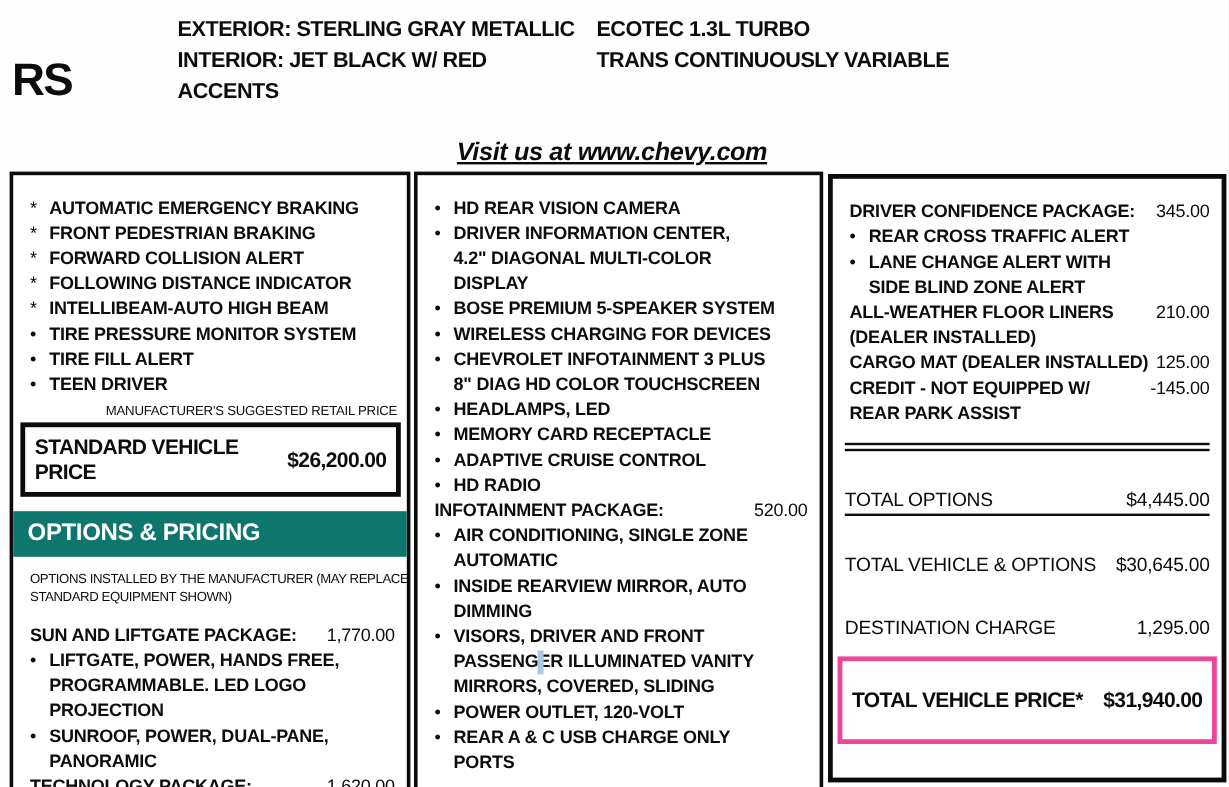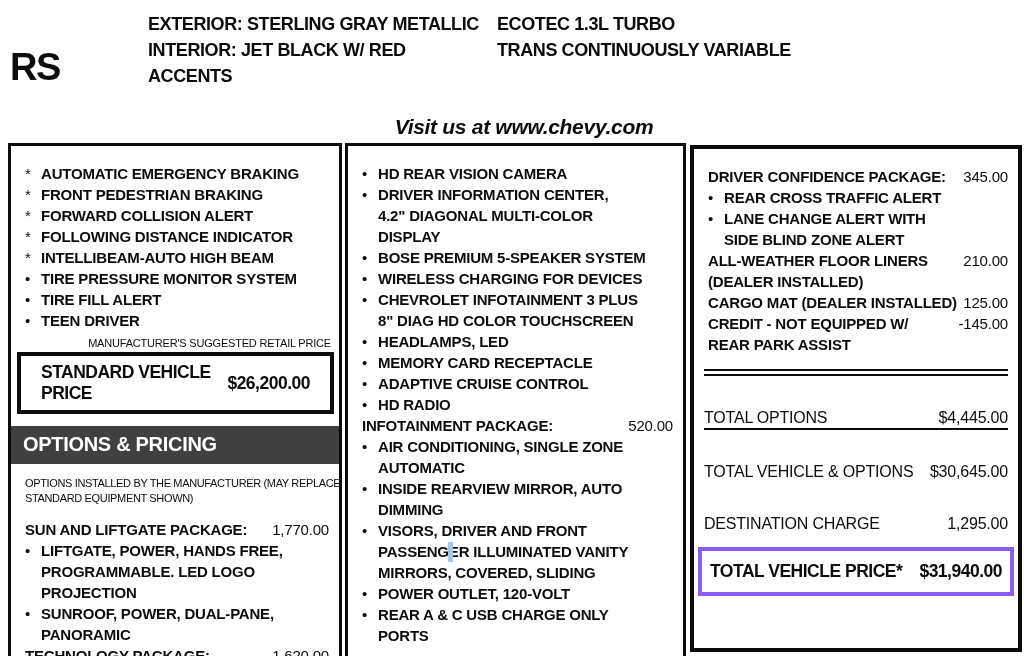--- a/index.html
+++ b/index.html
@@ -3,45 +3,45 @@
 <meta charset="utf-8">
 <style>
   html,body{margin:0;padding:0;background:#e8e8e8;}
   .page{position:relative;width:1024px;height:656px;background:#fefefe;overflow:hidden;
         font-family:"Liberation Sans",sans-serif;color:#0c0c0c;}
   .hdr-trim{position:absolute;left:10px;top:2px;font-size:38px;font-weight:700;letter-spacing:-1.5px;margin-top:44px;}
   .hdr-spec{position:absolute;top:11px;font-size:18px;font-weight:700;line-height:26px;
             letter-spacing:-0.4px;white-space:pre;}
   #spec-a{left:148px;}
   #spec-b{left:497px;}
-  .visit{position:absolute;left:324px;top:115px;width:400px;text-align:center;
-         font-size:21px;font-weight:700;font-style:italic;letter-spacing:-0.3px;}
+  .visit{position:absolute;left:310px;top:115px;width:400px;text-align:center;
+         font-size:21px;font-weight:700;font-style:italic;letter-spacing:-0.3px;text-decoration:underline;}
   .col{position:absolute;border:3px solid #0b0b0b;background:#fff;box-sizing:border-box;}
   #col-left{left:8px;top:143px;width:334px;height:530px;}
   #col-mid{left:345px;top:143px;width:341px;height:530px;}
   #col-right{left:690px;top:145px;width:332px;height:507px;border-width:4px;}
   .feat-list{margin-top:17px;}
   .feat-row{display:flex;align-items:flex-start;padding:0 10px 0 14px;font-size:15px;
             line-height:21px;letter-spacing:-0.2px;}
   .marker{width:16px;flex:none;}
   .feat-text{flex:1;white-space:pre;font-weight:bold;}
   .feat-price{flex:none;margin-left:6px;text-align:right;}
   .msrp-label{margin:6px 8px 0 0;text-align:right;font-size:11px;letter-spacing:-0.2px;}
   .svp-box{margin:3px 5px 0 6px;border:4px solid #0b0b0b;display:flex;justify-content:space-between;
-           align-items:center;padding:6px 20px;font-size:17.5px;font-weight:700;letter-spacing:-0.5px;}
-  .options-bar{margin-top:12px;background:#404040;color:#fff;font-size:20px;font-weight:700;
+           align-items:center;padding:6px 8px;font-size:17.5px;font-weight:700;letter-spacing:-0.5px;}
+  .options-bar{margin-top:12px;background:#0f766e;color:#fff;font-size:20px;font-weight:700;
                padding:7px 0 8px 12px;letter-spacing:-0.3px;}
   .options-note{margin:12px 8px 0 14px;font-size:11px;line-height:15px;letter-spacing:-0.35px;white-space:pre;}
   .options-list{margin-top:13px;}
   .totals{margin:14px 10px 0 10px;}
   .rule-double{height:3px;border-top:2px solid #0b0b0b;border-bottom:2px solid #0b0b0b;margin-bottom:1px;}
   .total-row{display:flex;justify-content:space-between;font-size:16px;line-height:21px;letter-spacing:-0.2px;margin-top:31px;}
   .totals .total-row:first-of-type{border-bottom:2px solid #0b0b0b;}
-  .tvp-box{margin:13px 4px 0 4px;border:4px solid #8b5cf6;display:flex;justify-content:space-between;
-           align-items:center;padding:10px 8px;font-size:17.5px;font-weight:700;letter-spacing:-0.5px;}
+  .tvp-box{margin:13px 4px 0 4px;border:4px solid #ec4899;display:flex;justify-content:space-between;
+           align-items:center;padding:22px 8px;font-size:17.5px;font-weight:700;letter-spacing:-0.5px;}
   .text-cursor{position:absolute;left:448px;top:542px;width:5px;height:20px;background:#a9c7e7;}
 </style>
 </head>
 <body>
 
 <div class="page">
 
   <div class="hdr-trim">RS</div>
   <div class="hdr-spec" id="spec-a">EXTERIOR: STERLING GRAY METALLIC
 INTERIOR: JET BLACK W/ RED

